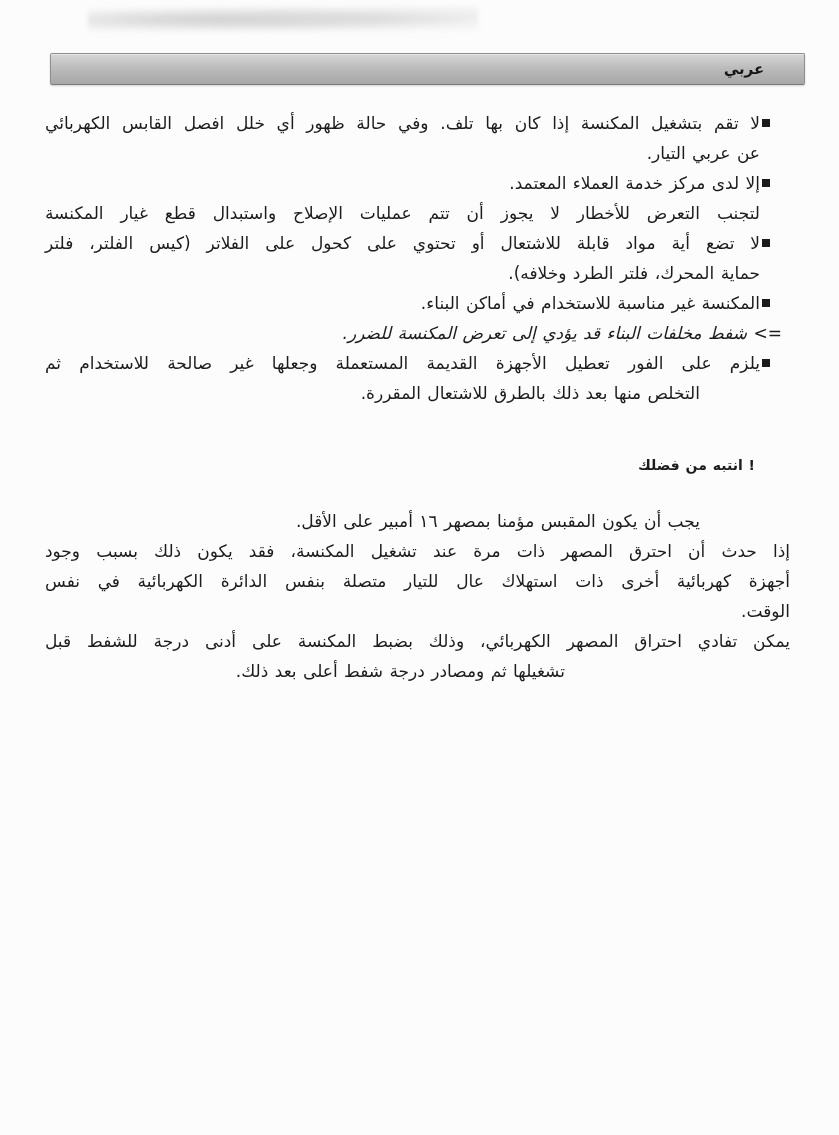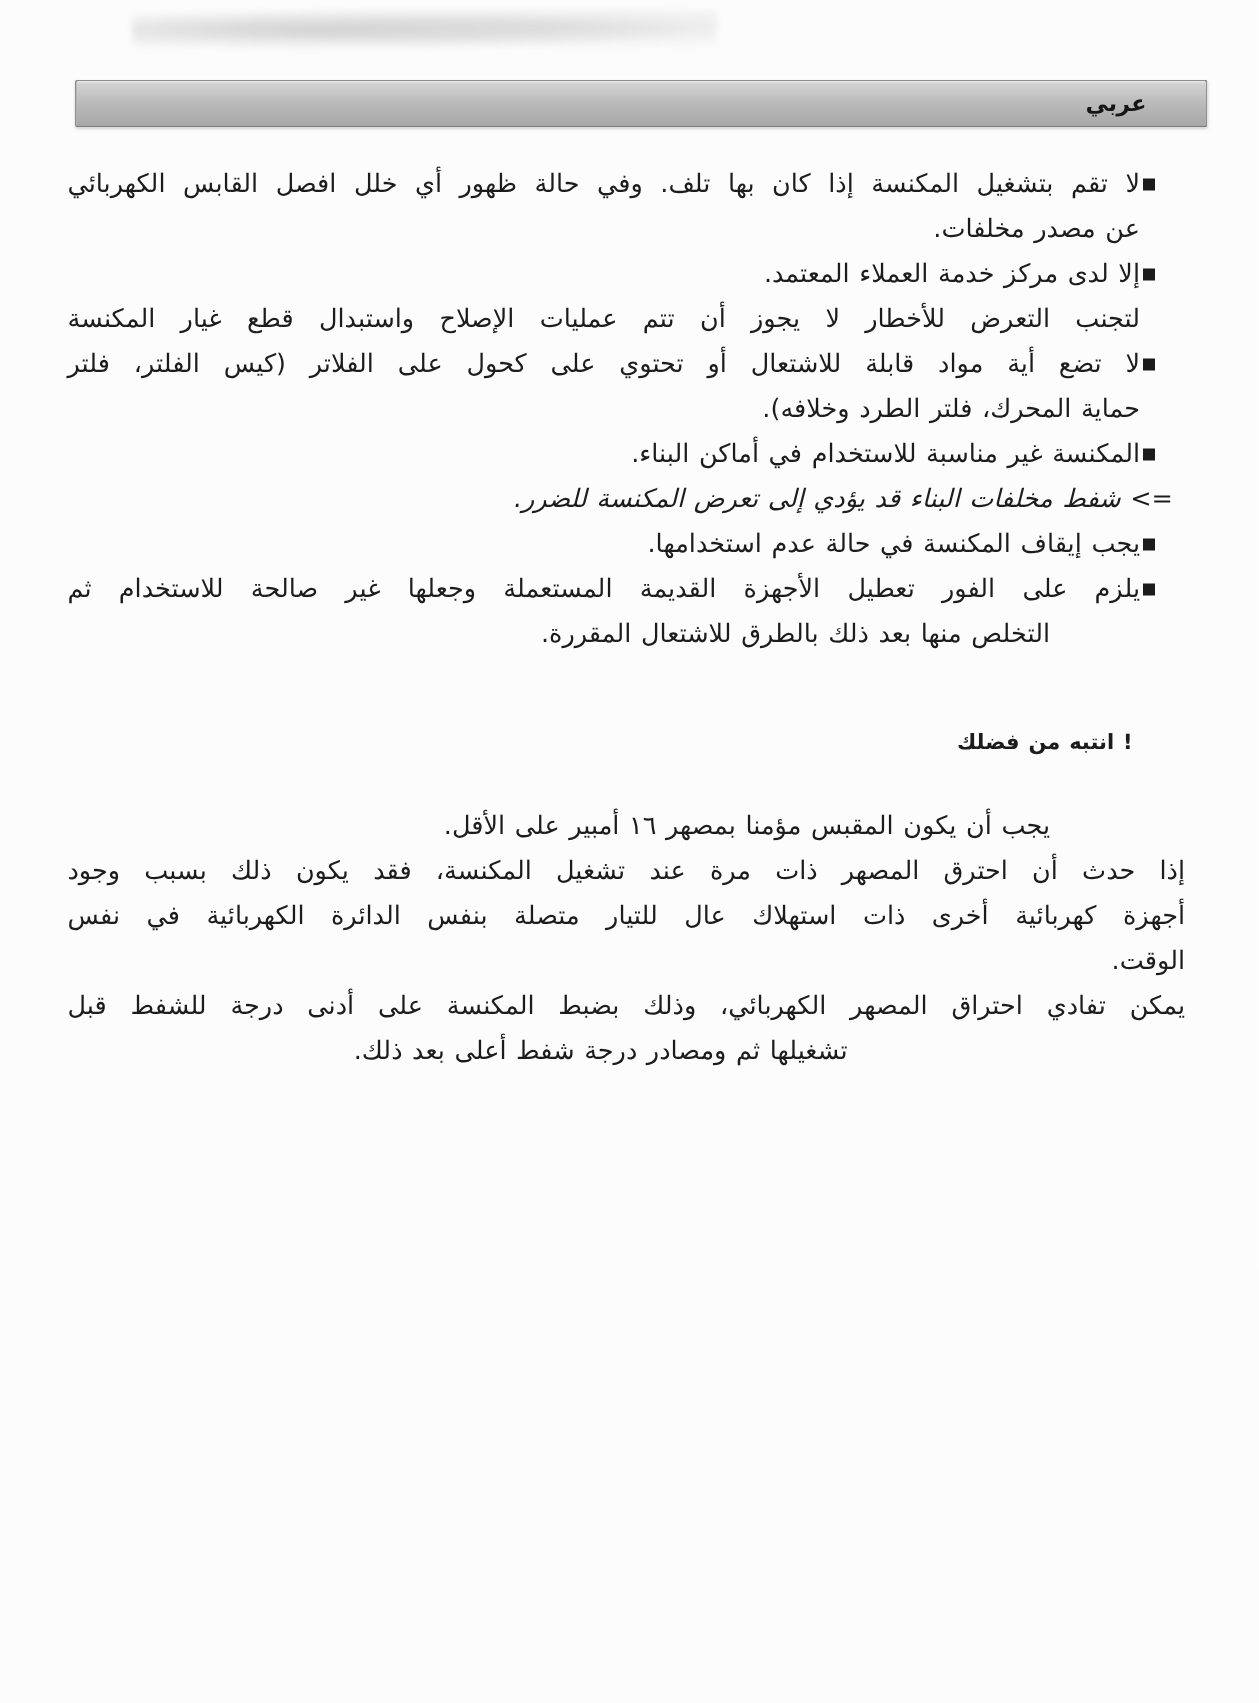--- a/index.html
+++ b/index.html
@@ -60,40 +60,36 @@
 
   <div class="lang-bar">
     <span class="lang-label">عربي</span>
   </div>
 
   <div class="content">
     <div id="bullets">
         <div class="bullet-item">
           <span class="bullet-marker"></span>
           <div class="line fill">لا تقم بتشغيل المكنسة إذا كان بها تلف. وفي حالة ظهور أي خلل افصل القابس الكهربائي</div>
-          <div class="line">عن مصدر مخلفات.</div>
+          <div class="line">عن عربي التيار.</div>
         </div>
         <div class="bullet-item">
           <span class="bullet-marker"></span>
           <div class="line">إلا لدى مركز خدمة العملاء المعتمد.</div>
           <div class="line fill">لتجنب التعرض للأخطار لا يجوز أن تتم عمليات الإصلاح واستبدال قطع غيار المكنسة</div>
         </div>
         <div class="bullet-item">
           <span class="bullet-marker"></span>
           <div class="line fill">لا تضع أية مواد قابلة للاشتعال أو تحتوي على كحول على الفلاتر (كيس الفلتر، فلتر</div>
           <div class="line">حماية المحرك، فلتر الطرد وخلافه).</div>
         </div>
         <div class="bullet-item">
           <span class="bullet-marker"></span>
           <div class="line">المكنسة غير مناسبة للاستخدام في أماكن البناء.</div>
           <div class="line" style="margin-right: -22px; font-style: italic;">=&gt; شفط مخلفات البناء قد يؤدي إلى تعرض المكنسة للضرر.</div>
-        </div>
-        <div class="bullet-item">
-          <span class="bullet-marker"></span>
-          <div class="line">يجب إيقاف المكنسة في حالة عدم استخدامها.</div>
         </div>
         <div class="bullet-item">
           <span class="bullet-marker"></span>
           <div class="line fill">يلزم على الفور تعطيل الأجهزة القديمة المستعملة وجعلها غير صالحة للاستخدام ثم</div>
           <div class="line" style="padding-right: 60px;">التخلص منها بعد ذلك بالطرق للاشتعال المقررة.</div>
         </div>
       </div>
 
     <div class="note">
       <div class="note-title">! انتبه من فضلك</div>

